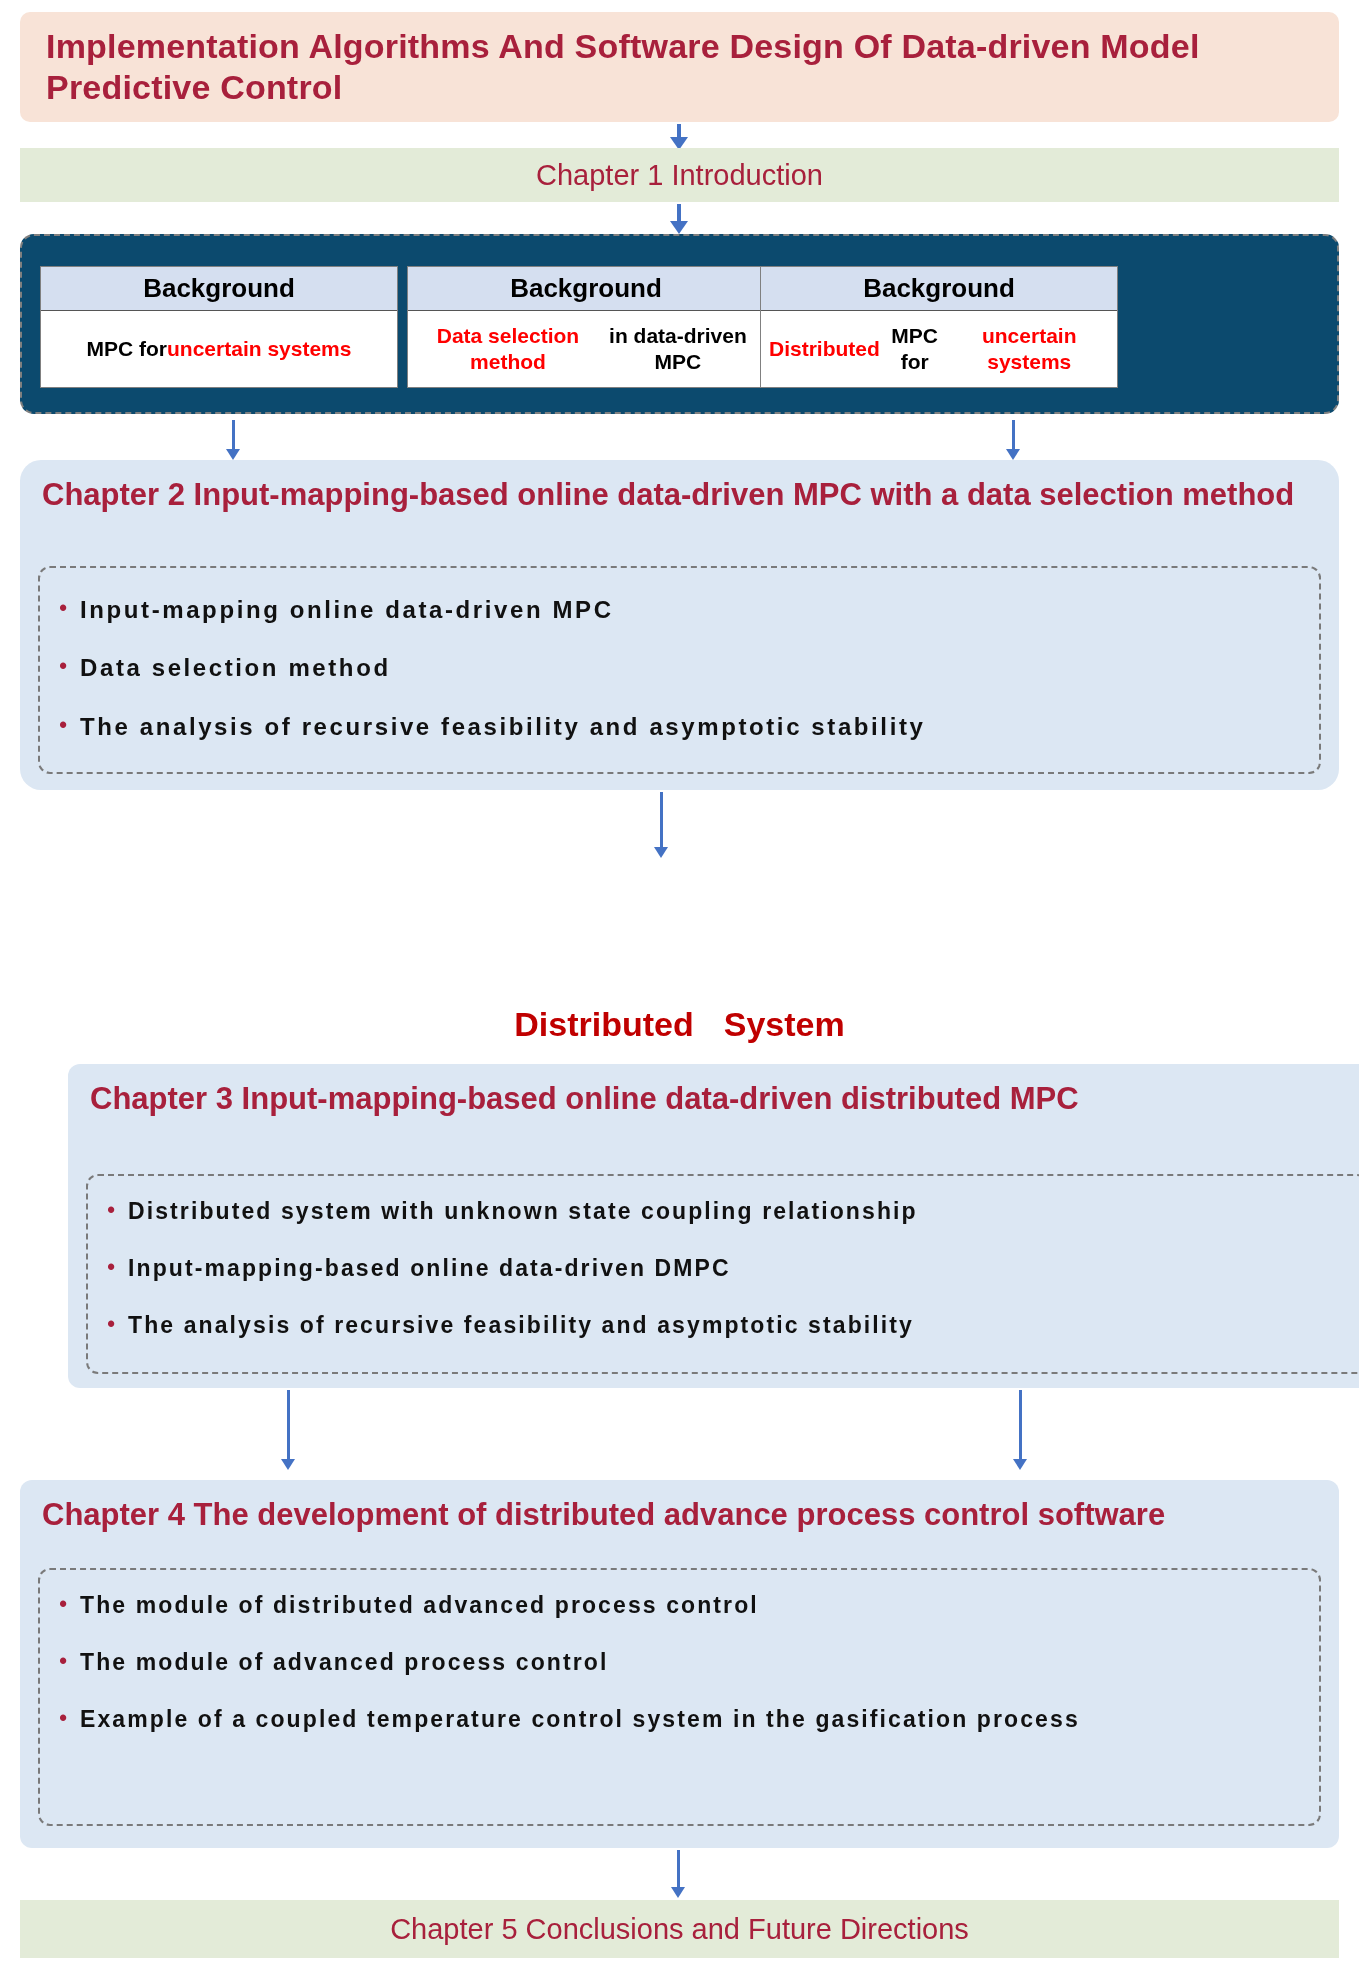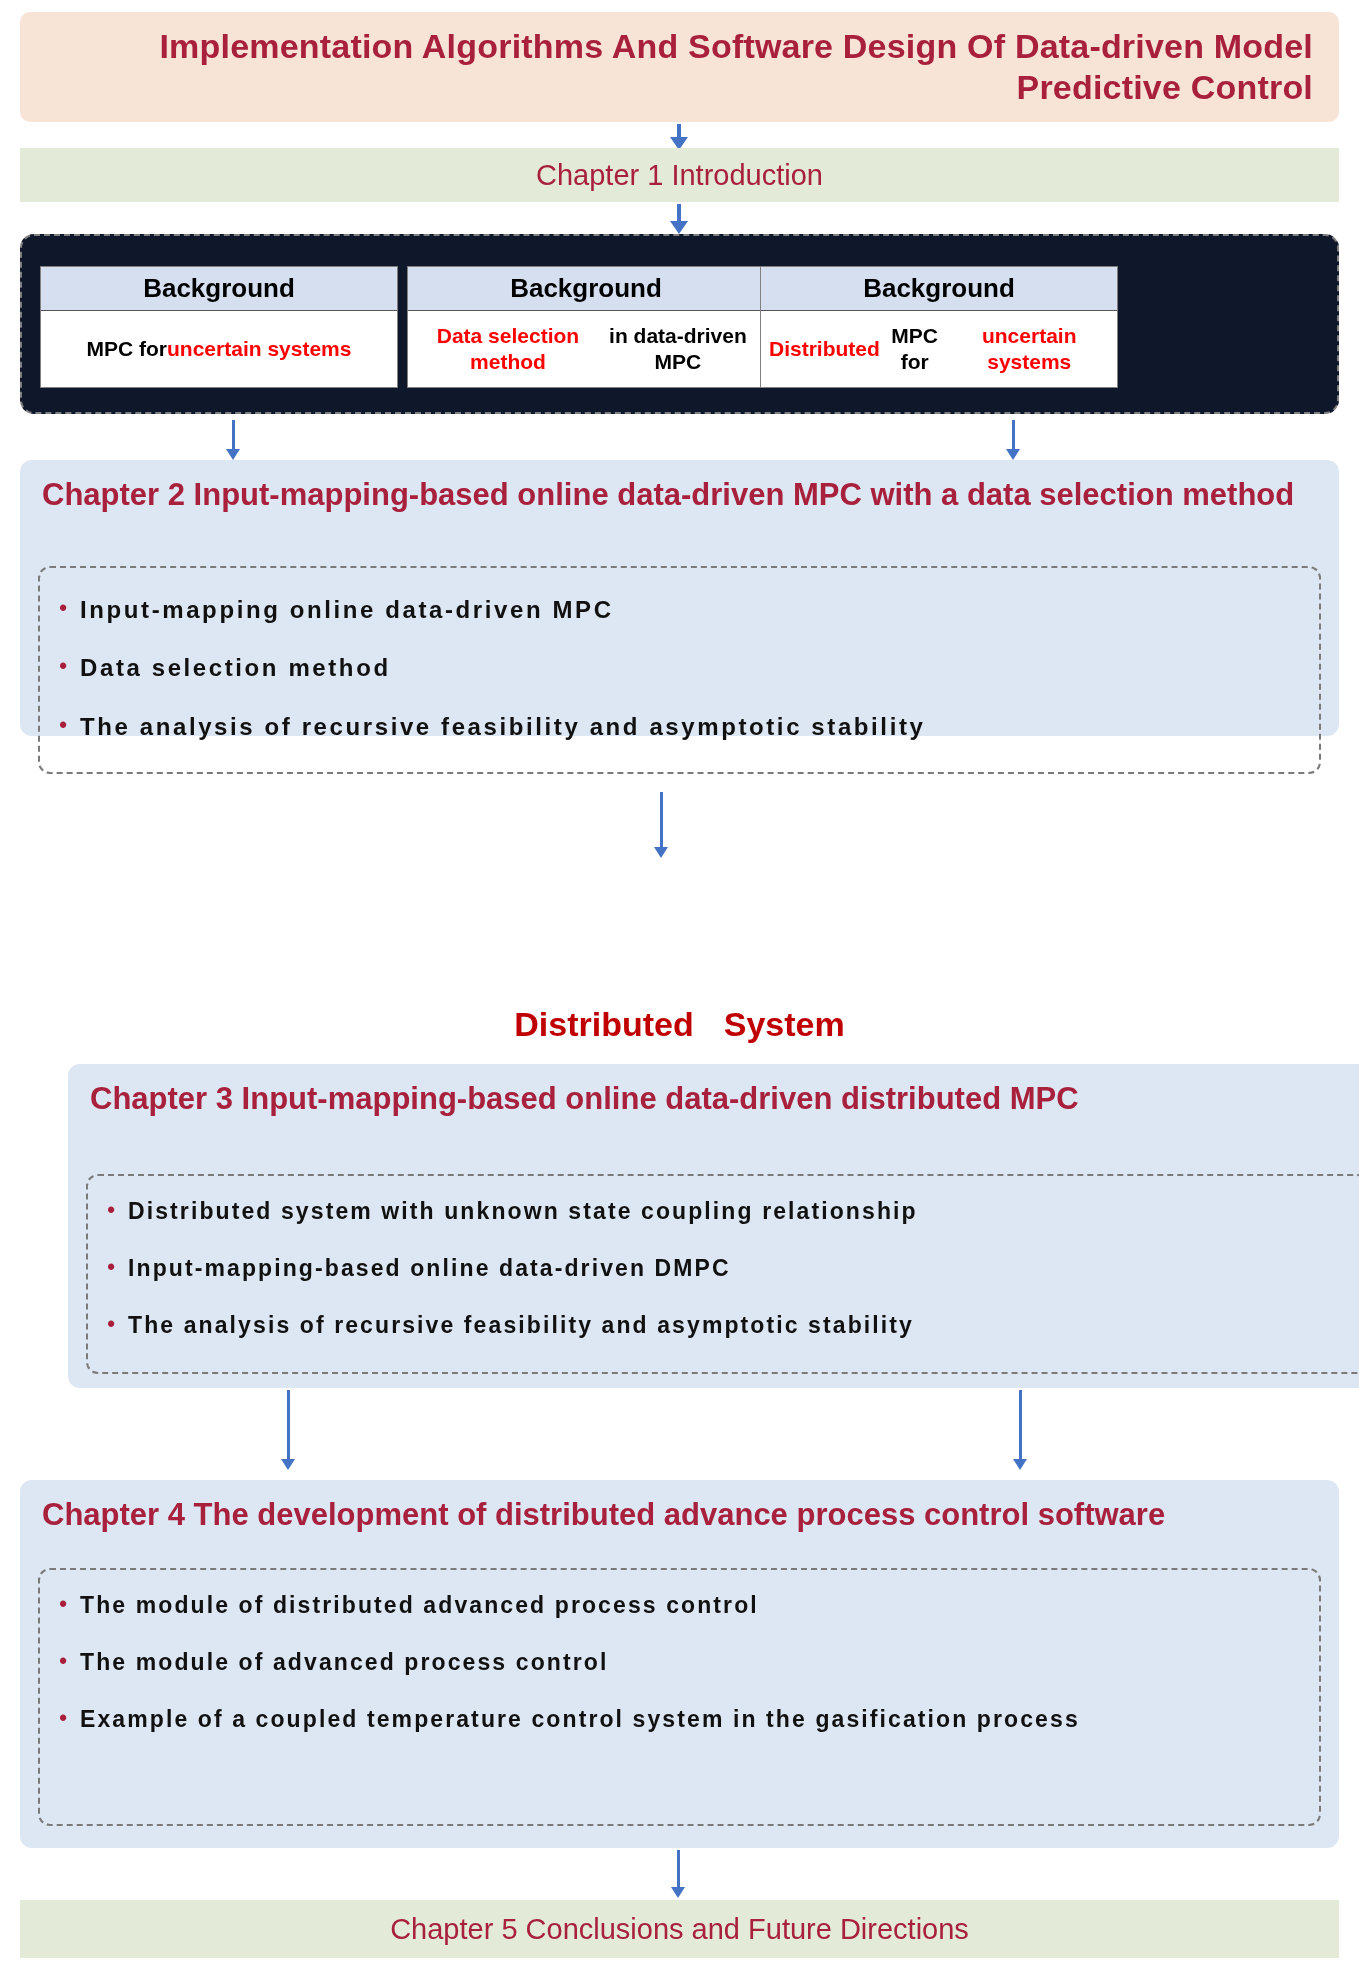--- a/index.html
+++ b/index.html
@@ -18,21 +18,21 @@
   }
 
   
   .title-box {
     position: absolute;
     left: 20px; top: 12px;
     width: 1319px; height: 110px;
     background: #F8E3D7;
     border-radius: 10px;
     display: flex; align-items: center; justify-content: center;
-    text-align: right;
+    text-align: left;
     padding: 0 26px;
   }
   .title-box .txt {
     color: #A8203C;
     font-size: 34px;
     font-weight: bold;
     line-height: 1.22;
     letter-spacing: .2px;
   }
 
@@ -50,21 +50,21 @@
   #chapter1-bar { left: 20px; top: 148px; width: 1319px; height: 54px; }
   #chapter5-bar { left: 20px; top: 1900px; width: 1319px; height: 58px; }
 
   
   .bg-group {
     position: absolute;
     left: 20px; top: 234px;
     width: 1319px; height: 180px;
     border: 2px dashed #808080;
     border-radius: 14px;
-    background: #0f172a;
+    background: #0c4a6e;
   }
   .bg-card {
     position: absolute;
     top: 30px;
     width: 358px;
     border: 1.5px solid #808080;
     background: #ffffff;
   }
   .bg-card .head {
     background: #D5DFF0;
@@ -121,21 +121,21 @@
     font-size: 22px;
     line-height: 1.25;
     width: 34px;
     flex: 0 0 34px;
     text-align: center;
     letter-spacing: 0;
   }
   .bullet-row .btxt { flex: 1 1 auto; }
 
   
-  #chapter2-panel { top: 460px; height: 276px; }
+  #chapter2-panel { top: 460px; height: 330px; border-radius: 21px; }
   #chapter2-bullets { top: 106px; height: 208px; padding: 26px 16px 0 6px; }
   #chapter2-bullets .bullet-row { margin-bottom: 26px; }
 
   
   #chapter3-panel { top: 1064px; height: 324px; margin-left: 48px; }
   #chapter3-bullets { top: 110px; height: 200px; padding: 20px 8px 0 6px; }
   #chapter3-bullets .bullet-row { margin-bottom: 26px; font-size: 23px; letter-spacing: 2.1px; }
 
   
   #chapter4-panel { top: 1480px; height: 368px; }

